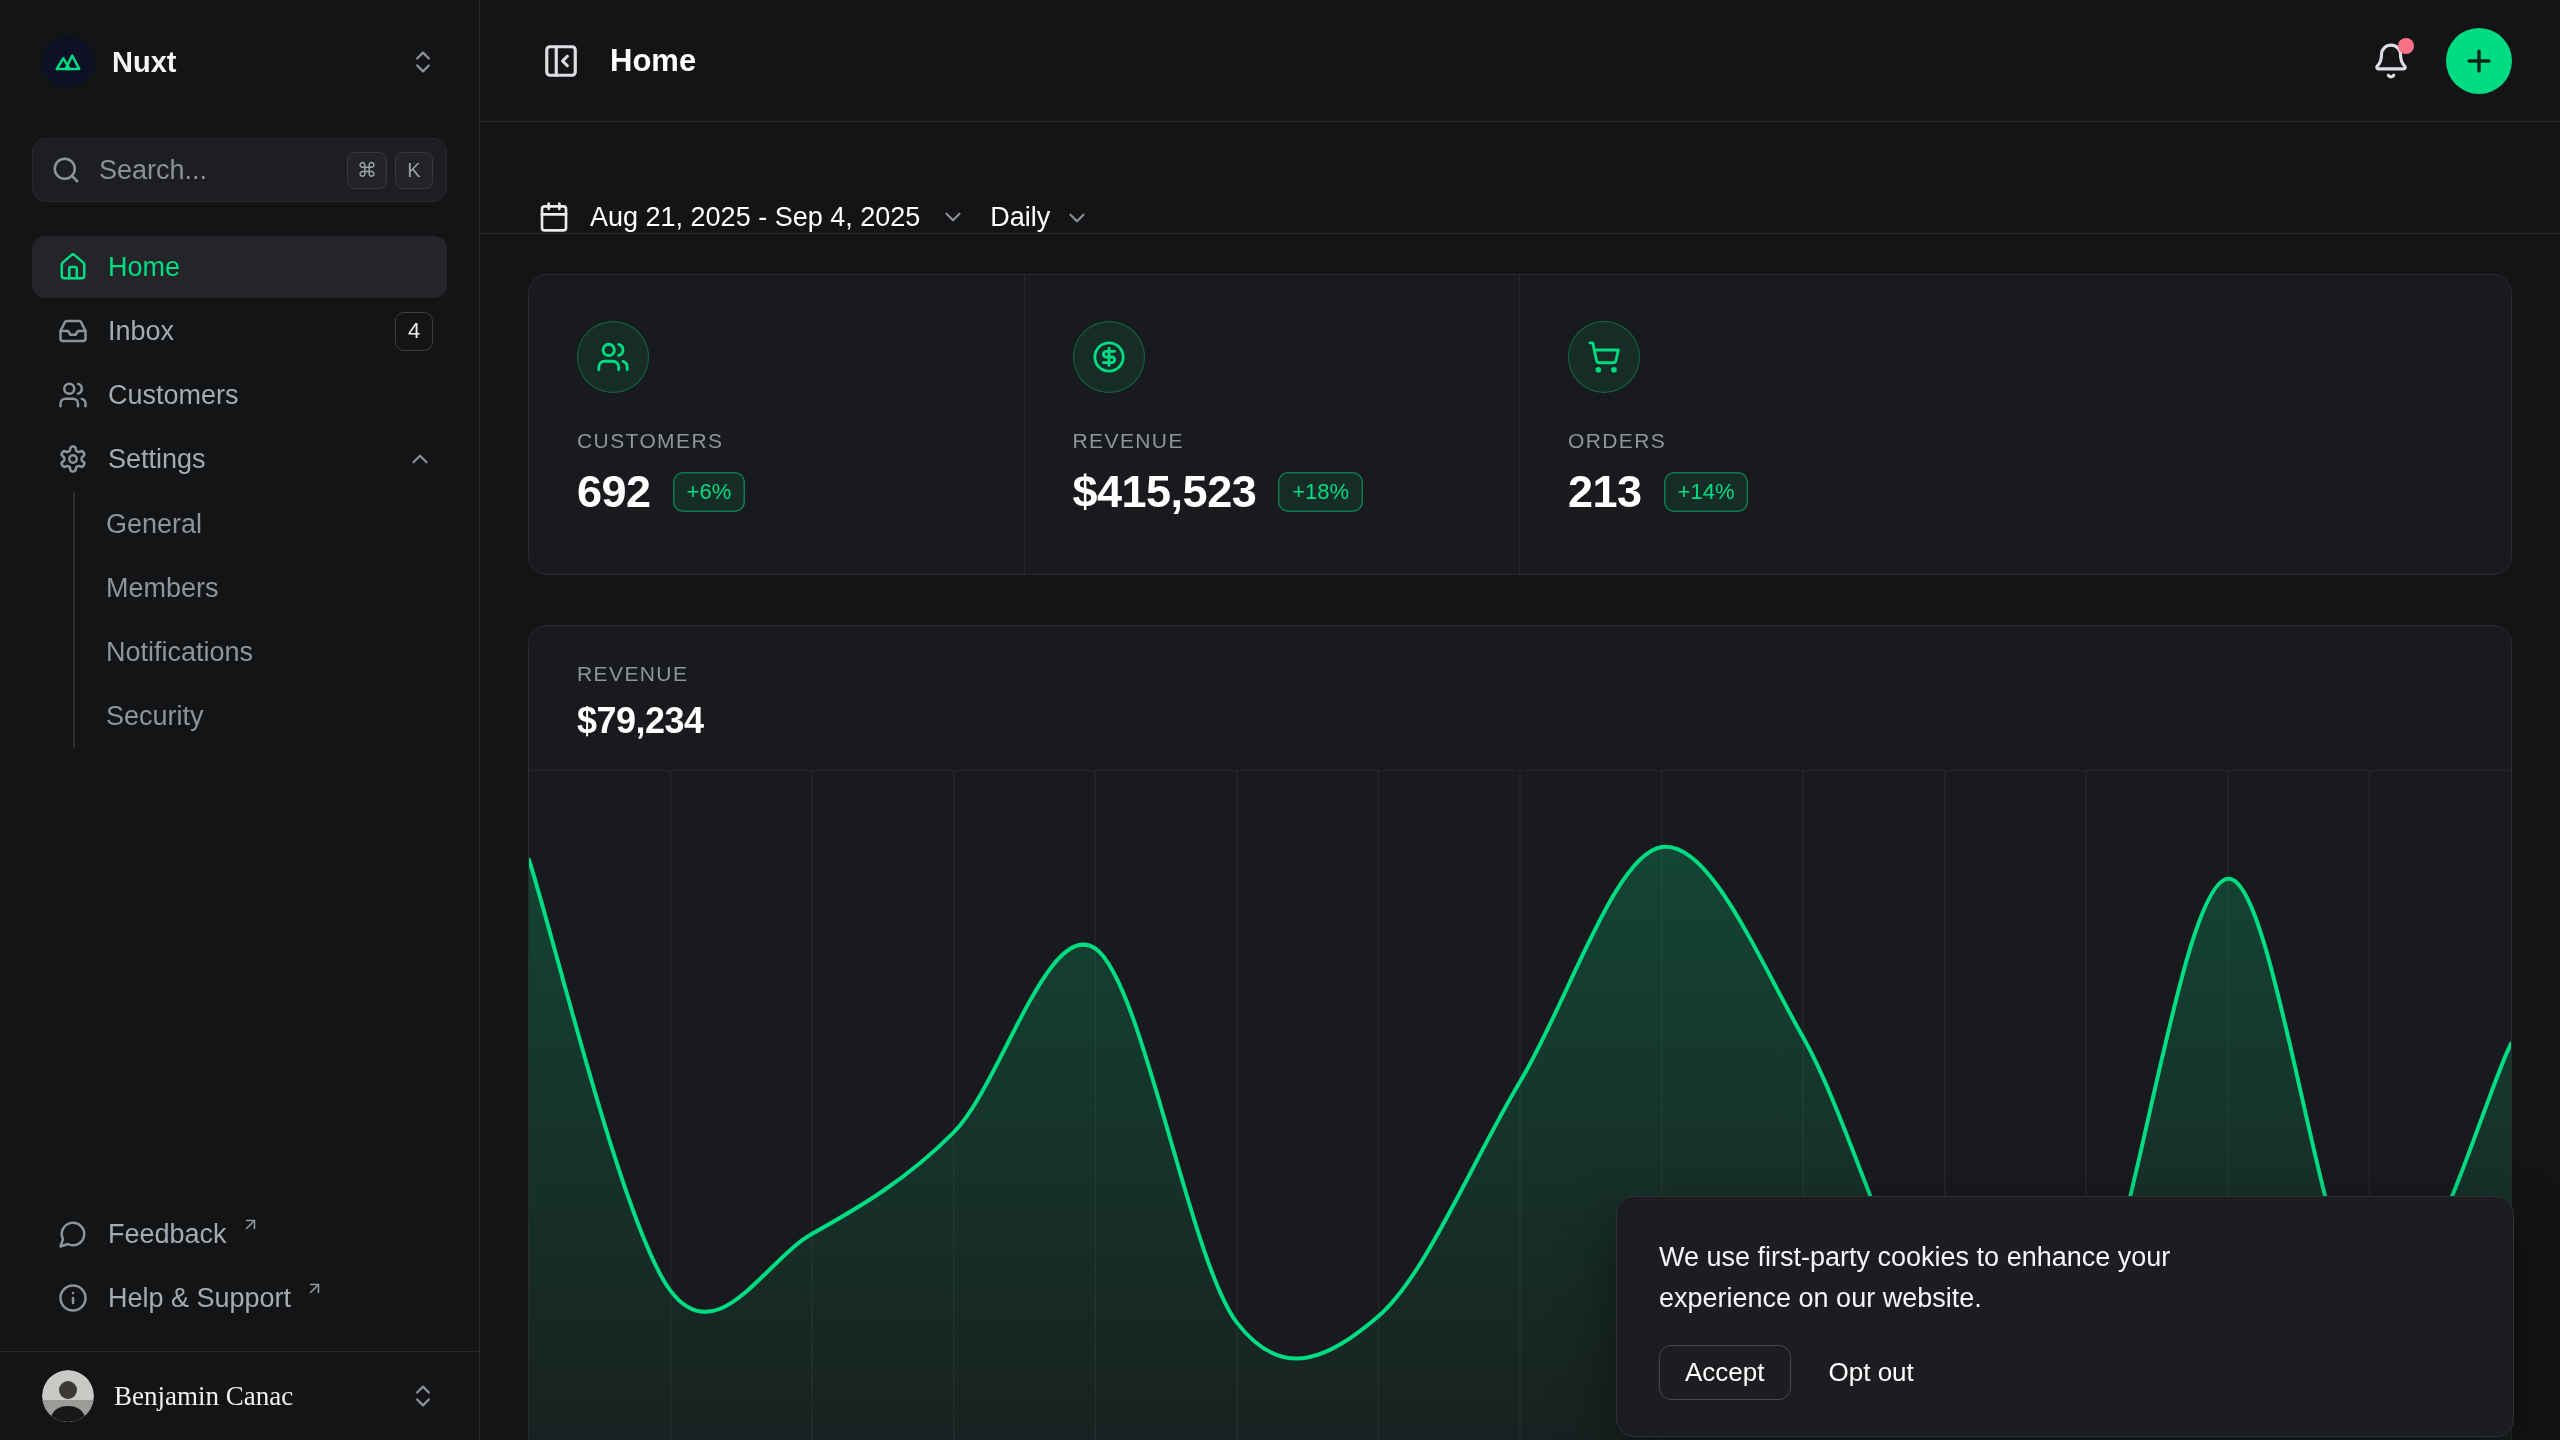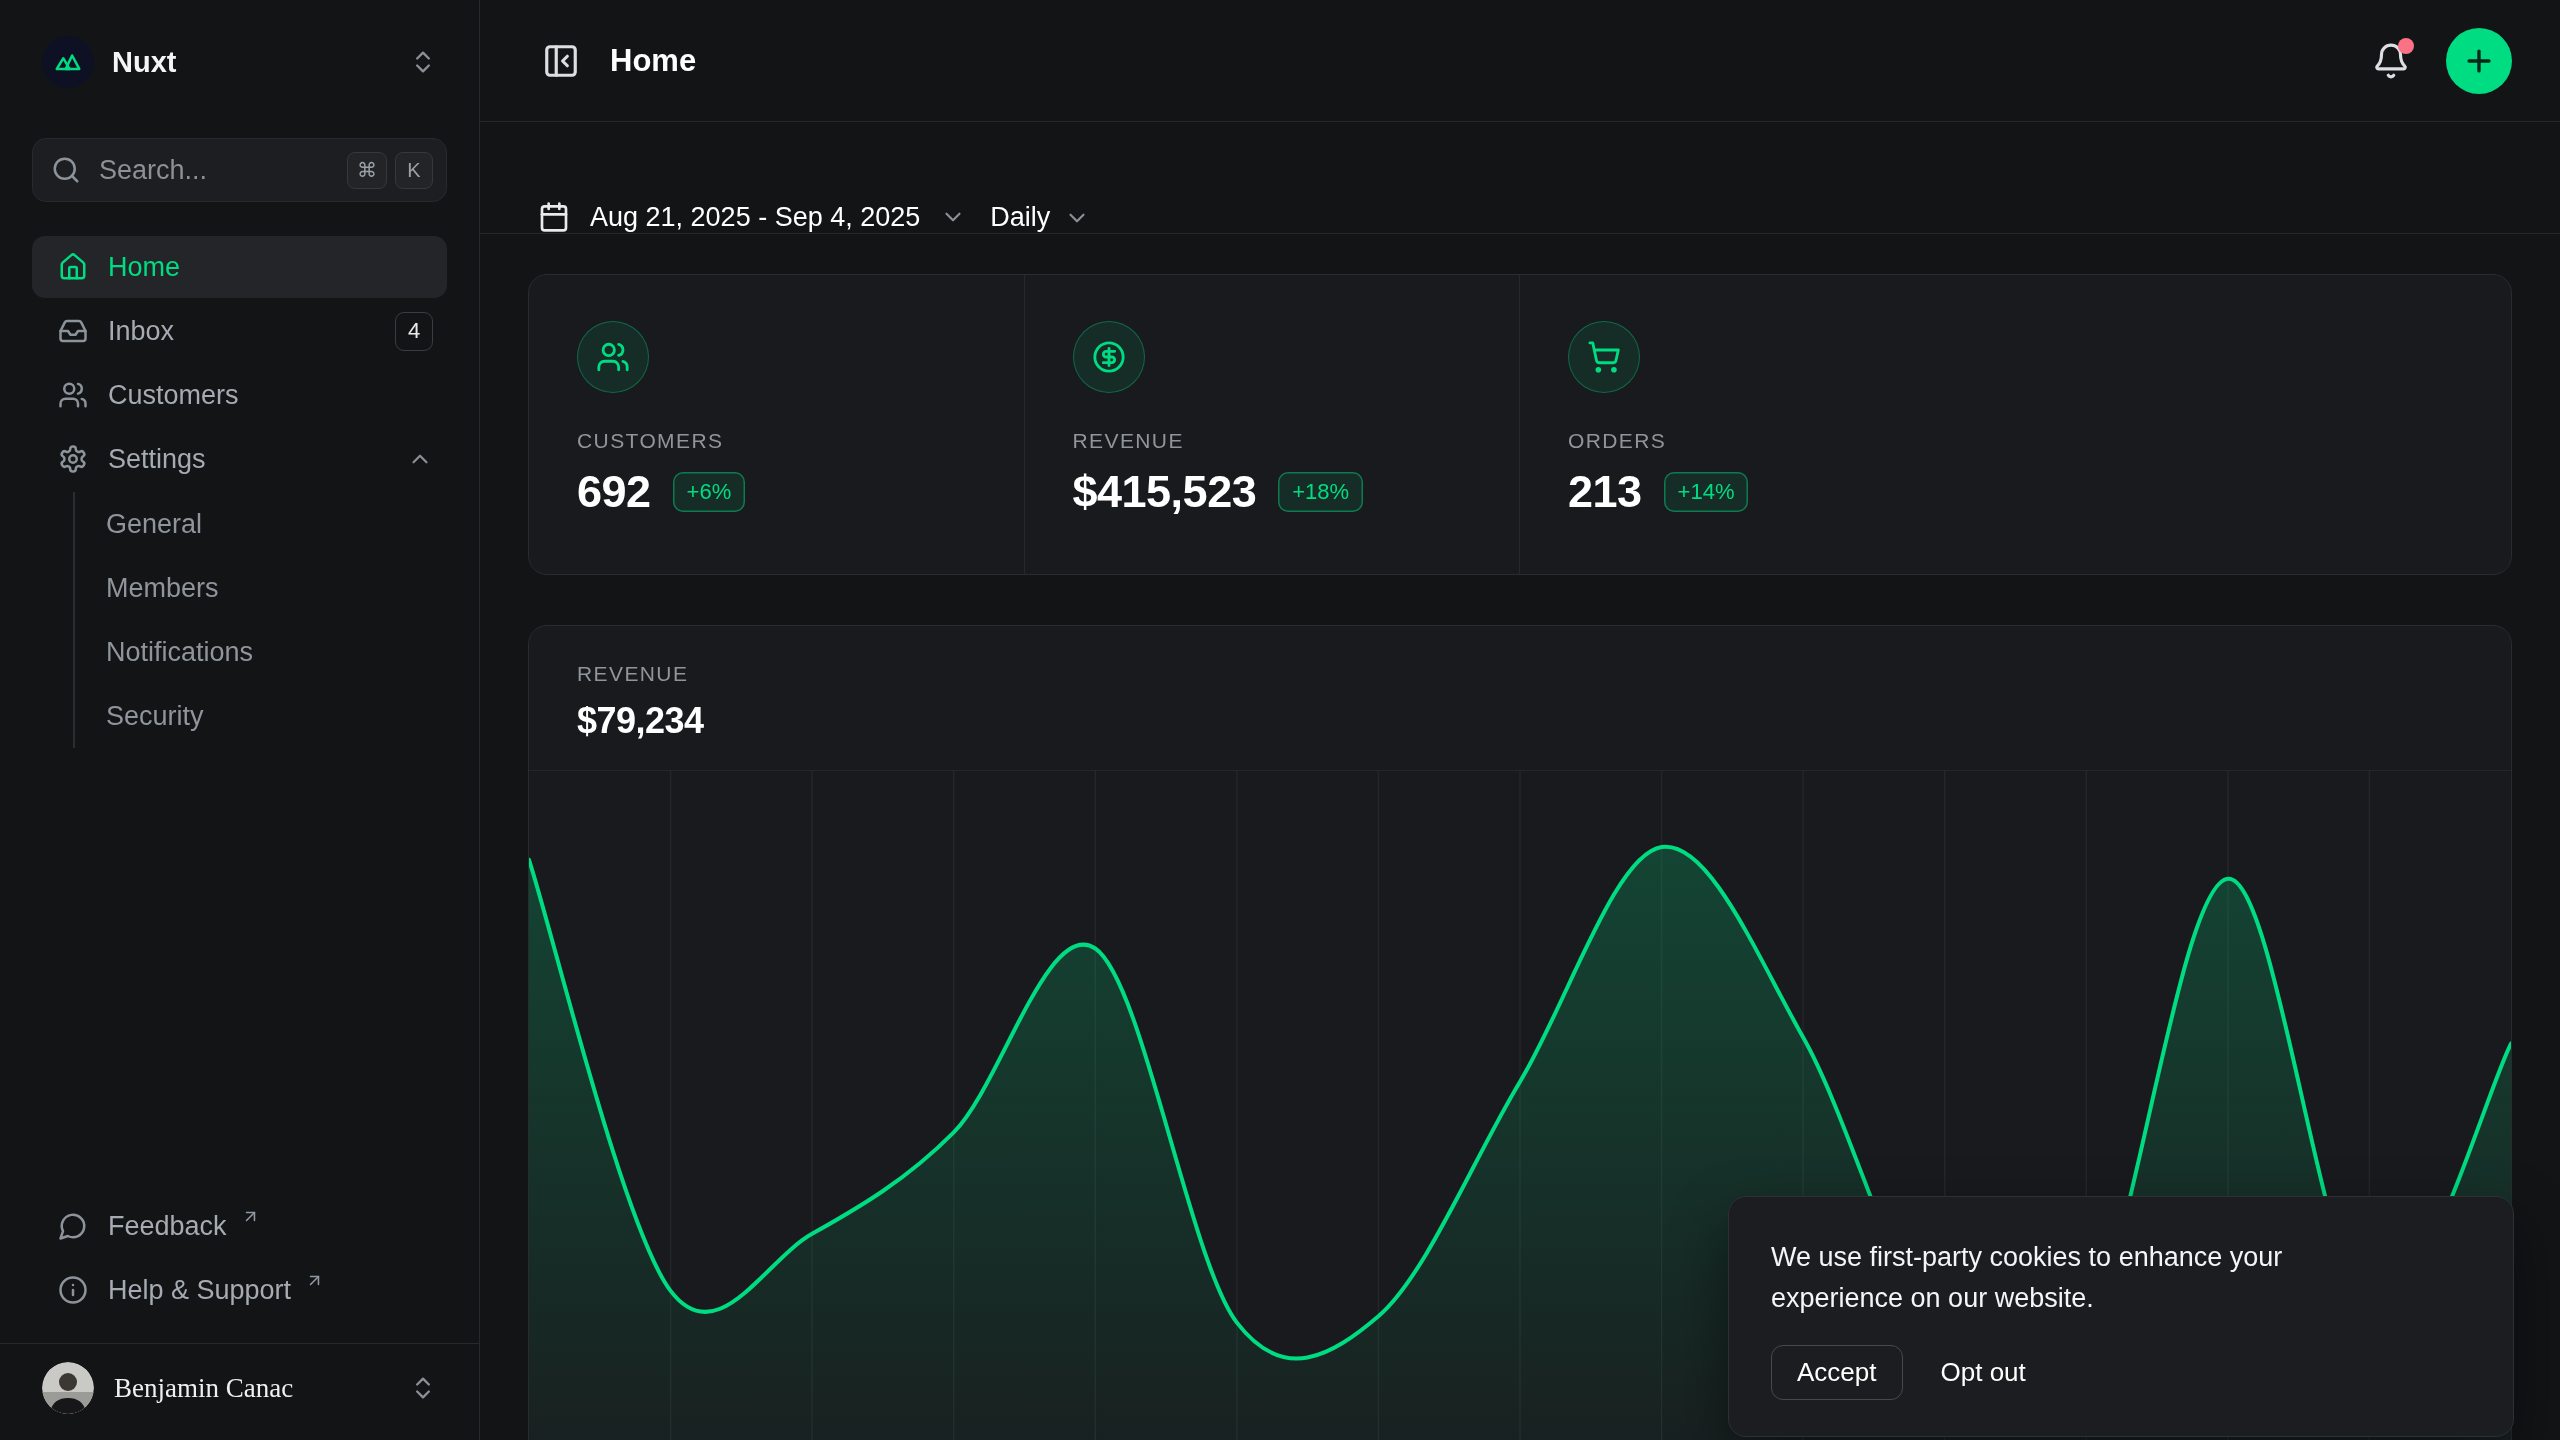--- a/index.html
+++ b/index.html
@@ -9,21 +9,21 @@
     background: #131416;
     color: #fff;
     overflow: hidden;
   }
   .app { display: flex; width: 2560px; height: 1440px; position: relative; overflow: hidden; background: #131416; }
 
   
   .sidebar {
     width: 480px; flex: none; height: 100%;
     border-right: 1px solid #26282b;
-    padding: 30px 32px 20px;
+    padding: 30px 32px 12px;
     display: flex; flex-direction: column;
   }
   .ws-btn {
     display: flex; align-items: center; gap: 18px;
     background: transparent; border: none; cursor: pointer;
     padding: 6px 10px; border-radius: 12px; width: 100%;
     color: #f4f5f6; font-family: inherit;
   }
   .ws-logo {
     width: 52px; height: 52px; border-radius: 50%;
@@ -152,21 +152,21 @@
     overflow: hidden; display: flex; flex-direction: column;
   }
   .rev-head { padding: 36px 48px 28px; flex: none; }
   .rev-label { font-size: 21px; letter-spacing: 1.4px; color: #8f959c; font-weight: 500; }
   .rev-value { margin-top: 14px; font-size: 36px; font-weight: 700; color: #fff; letter-spacing: -0.5px; }
   .chart-wrap { border-top: 1px solid #242629; position: relative; flex: 1; }
   .chart-wrap svg { position: absolute; top: 0; left: 0; width: 100%; height: 720px; display: block; }
 
   
   .cookie {
-    position: absolute; right: 46px; top: 1196px; width: 786px;
+    position: absolute; right: 46px; top: 1196px; width: 898px;
     background: #1c1d20; border: 1px solid #2e3034; border-radius: 18px;
     padding: 40px 42px 36px;
     box-shadow: 0 24px 60px rgba(0,0,0,0.45);
     z-index: 10;
   }
   .cookie-text { font-size: 27px; line-height: 41px; color: #f4f5f7; max-width: 610px; }
   .cookie-actions { margin-top: 26px; display: flex; align-items: center; gap: 38px; }
   .accept-btn {
     font-size: 26px; color: #fff; background: transparent;
     border: 1.5px solid #46494e; border-radius: 12px;

